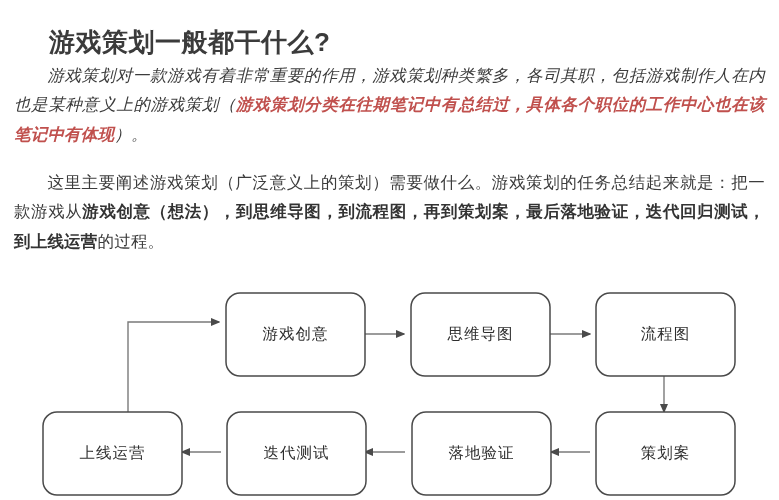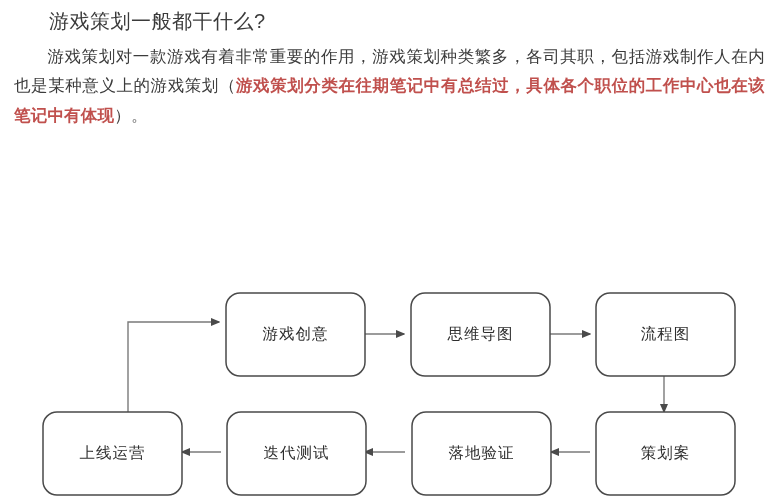--- a/index.html
+++ b/index.html
@@ -26,37 +26,37 @@
   .article {
     position: absolute;
     left: 0;
     top: 0;
     width: 779px;
     padding: 8px 14px 0 14px;
     box-sizing: border-box;
   }
 
   .doc-title {
-    font-size: 20px;
-    font-weight: normal;
+    font-size: 26px;
+    font-weight: bold;
     color: #3b3b3b;
     letter-spacing: 0.5px;
-    margin: 0 0 0 35px;
+    margin: 18px 0 0 35px;
     line-height: 1.3;
   }
 
   .para {
     font-size: 16.5px;
     color: #3c3c3c;
     line-height: 1.78;
     margin: 14px 0 0 0;
     text-align: justify;
     letter-spacing: 0.2px;
   }
-  .para.p1 { margin-top: 8px; }
+  .para.p1 { margin-top: 1px; font-style: italic; }
   .para.p2 { margin-top: 19px; }
 
   .indent { display: inline-block; width: 2em; }
 
   .red {
     color: #c0504d;
     font-weight: bold;
   }
   .strong {
     font-weight: bold;
@@ -87,20 +87,23 @@
 <div class="page">
 
   <div class="article">
 
     <h1 class="doc-title">游戏策划一般都干什么?</h1>
 
     <p class="para p1">
       <span class="indent"></span><span>游戏策划对一款游戏有着非常重要的作用，游戏策划种类繁多，各司其职，包括游戏制作人在内也是某种意义上的游戏策划（</span><span class="red">游戏策划分类在往期笔记中有总结过，具体各个职位的工作中心也在该笔记中有体现</span><span>）。</span>
     </p>
 
+    <p class="para p2">
+      <span class="indent"></span><span>这里主要阐述游戏策划（广泛意义上的策划）需要做什么。游戏策划的任务总结起来就是：把一款游戏从</span><span class="strong">游戏创意（想法），到思维导图，到流程图，再到策划案，最后落地验证，迭代回归测试，到上线运营</span><span>的过程。</span>
+    </p>
   </div>
 
   <div class="flow">
     <svg width="779" height="230" viewBox="0 0 779 230" xmlns="http://www.w3.org/2000/svg">
 
       <defs>
         <marker id="arrowhead" markerWidth="7" markerHeight="7" refX="6" refY="3" orient="auto" markerUnits="strokeWidth">
           <path d="M0,0 L7,3 L0,6 z" fill="#4a4a4a"></path>
         </marker>
       </defs>

